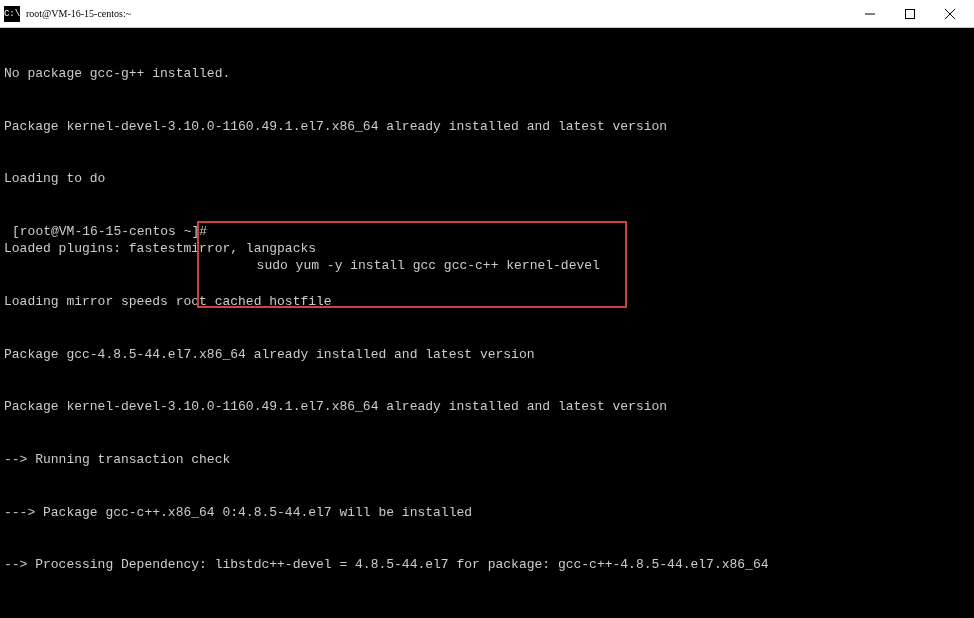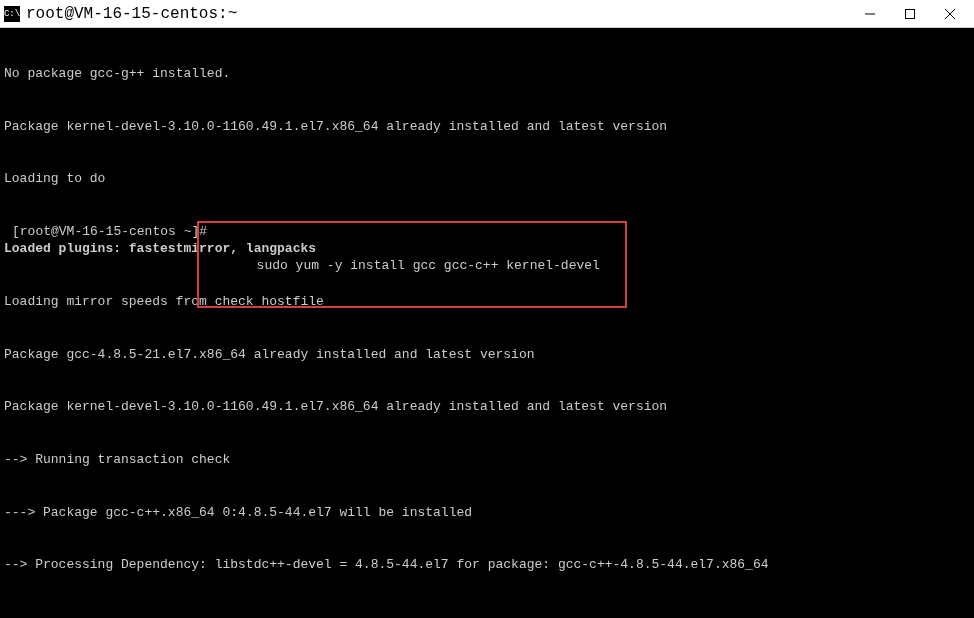--- a/index.html
+++ b/index.html
@@ -31,22 +31,22 @@
       background: #000;
       margin-right: 6px;
       display: flex;
       align-items: center;
       justify-content: center;
       font-size: 9px;
       color: #fff;
     }
     .titlebar-title {
       flex: 1;
-      font-family: Liberation Mono, monospace;
-      font-size: 16px;
+      font-family: Liberation Serif, serif;
+      font-size: 10px;
     }
     .win-controls {
       display: flex;
       gap: 0;
     }
     .win-btn {
       width: 40px;
       height: 28px;
       display: flex;
       align-items: center;
@@ -89,27 +89,27 @@
     </div>
   </div>
 </div>
 
 <div class="terminal">
   <div class="line">No package gcc-g++ installed.</div>
   <div class="line">Package kernel-devel-3.10.0-1160.49.1.el7.x86_64 already installed and latest version</div>
   <div class="line">Loading to do</div>
   <div style="position:relative; height:35px;">
     <div style="position:absolute; left:8px; top:0;" class="line"><span>[root@VM-16-15-centos ~]#</span></div>
-    <div style="position:absolute; left:0; top:17px;font-weight:bold;" class="line"><span>Loaded plugins: fastestmirror, langpacks</span></div>
+    <div style="position:absolute; left:0; top:17px;" class="line"><span>Loaded plugins: fastestmirror, langpacks</span></div>
     <div style="position:absolute; left:193px; top:-2px; border:2px solid #d04040; padding:16px 6px 14px 3px; min-width:430px;">
       <span> sudo yum -y install gcc gcc-c++ kernel-devel</span>
     </div>
   </div>
-  <div class="line">Loading mirror speeds from check hostfile</div>
-  <div class="line">Package gcc-4.8.5-21.el7.x86_64 already installed and latest version</div>
+  <div class="line">Loading mirror speeds root cached hostfile</div>
+  <div class="line">Package gcc-4.8.5-44.el7.x86_64 already installed and latest version</div>
   <div class="line">Package kernel-devel-3.10.0-1160.49.1.el7.x86_64 already installed and latest version</div>
   <div class="line">--&gt; Running transaction check</div>
   <div class="line">---&gt; Package gcc-c++.x86_64 0:4.8.5-44.el7 will be installed</div>
   <div class="line">--&gt; Processing Dependency: libstdc++-devel = 4.8.5-44.el7 for package: gcc-c++-4.8.5-44.el7.x86_64</div>
   
   
   
   
   
   

